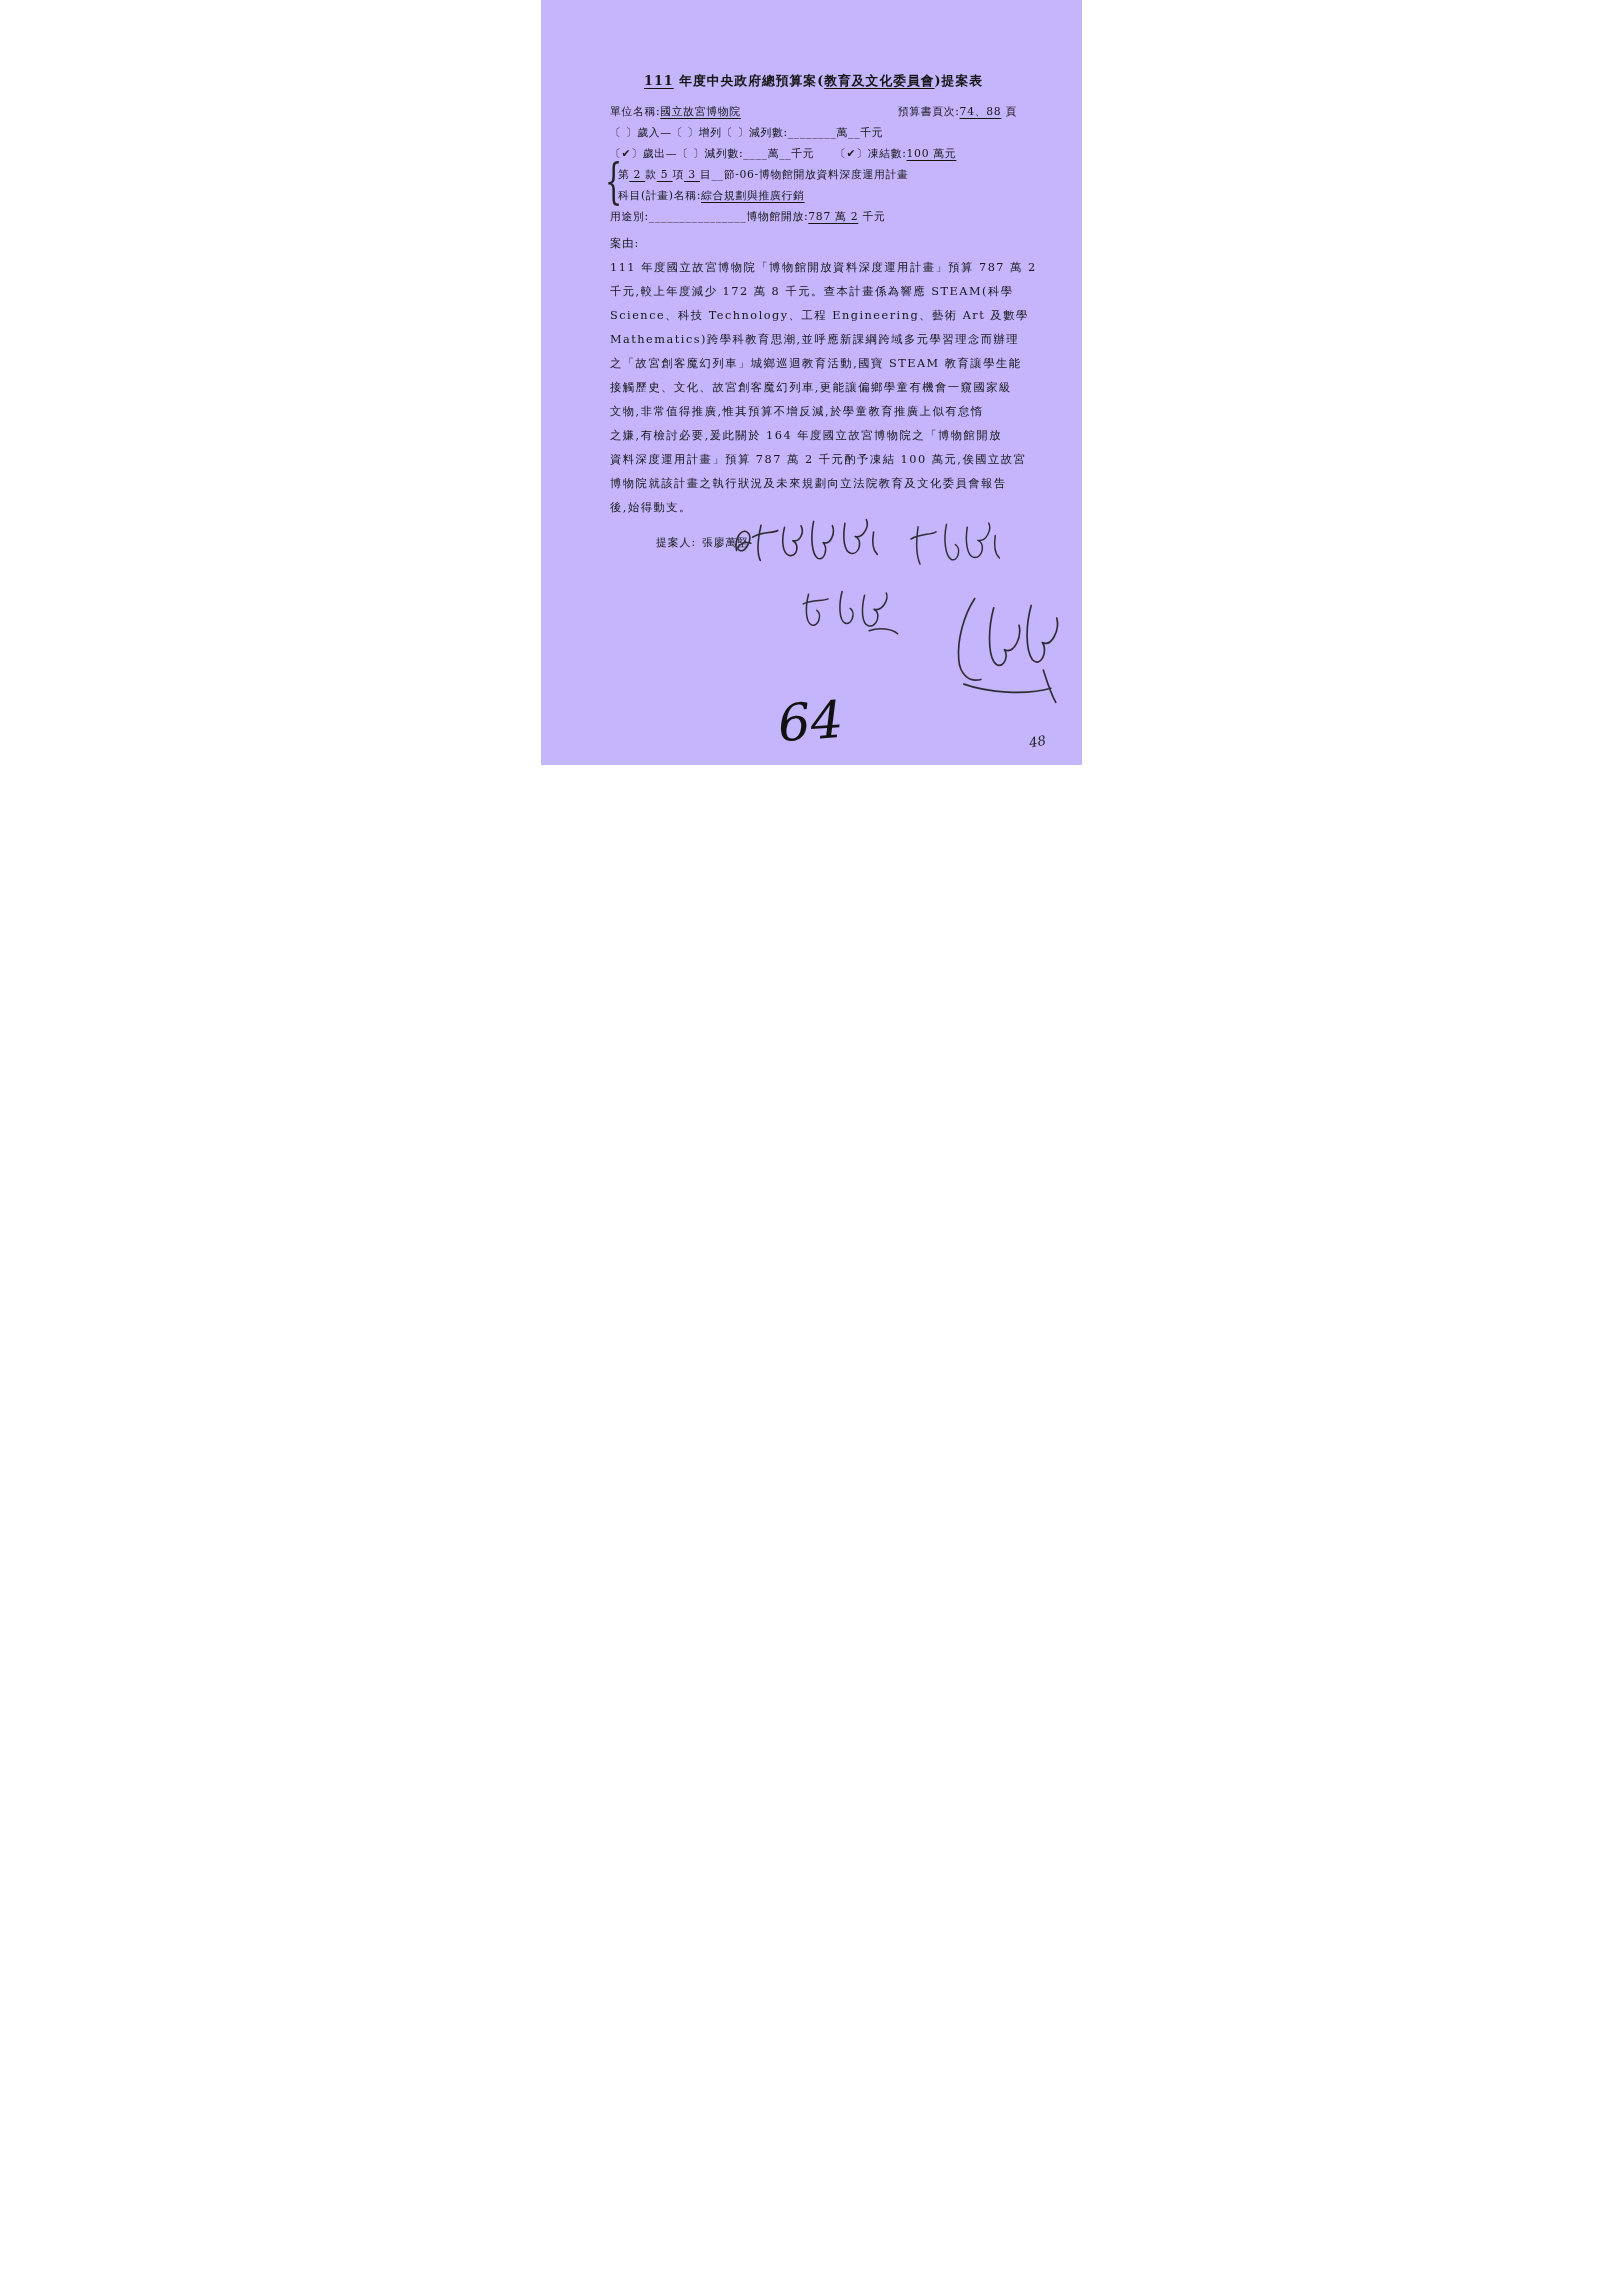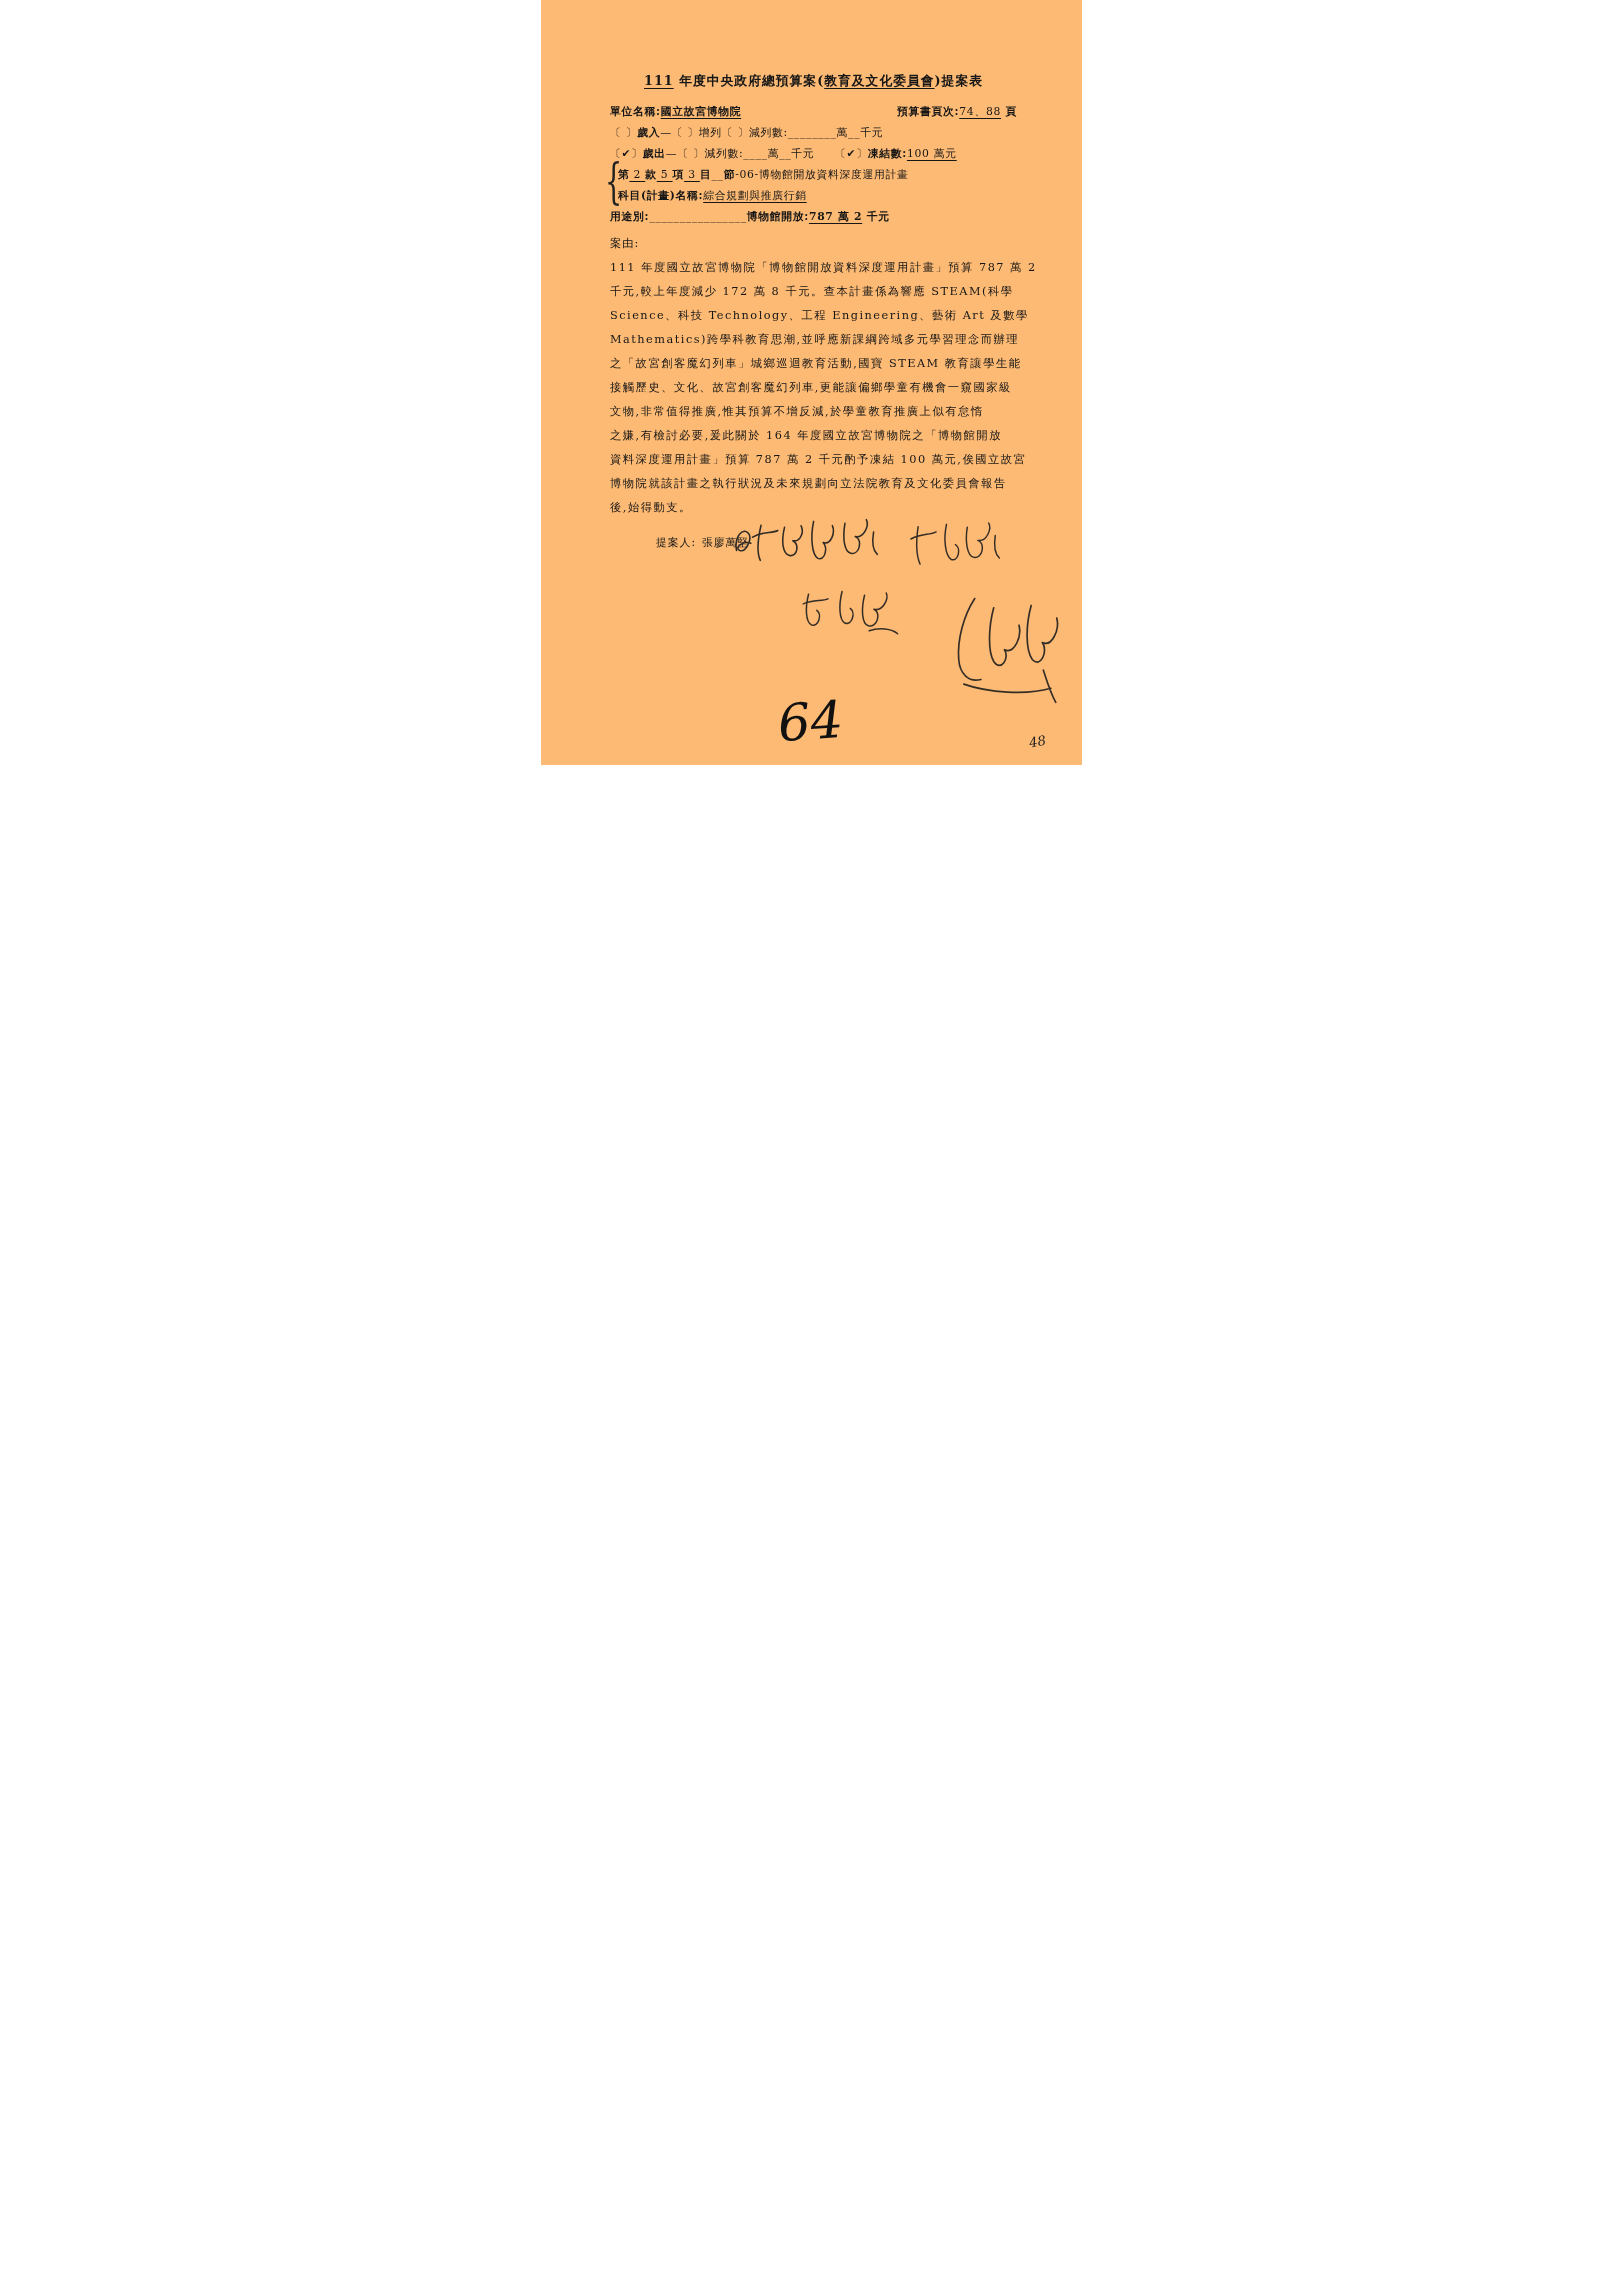--- a/index.html
+++ b/index.html
@@ -2,33 +2,33 @@
 <html style="font-size:7.9px"><head>
 <meta charset="utf-8">
 <style>
   * { box-sizing: border-box; }
   html, body { margin: 0; padding: 0; background: #ffffff; }
   .page {
     position: relative;
     width: 541px;
     height: 765px;
     margin: 0 auto;
-    background: #fdba74;
+    background: #c4b5fd;
     color: #161616;
     font-family: "DejaVu Serif", "Liberation Serif", serif;
     overflow: hidden;
   }
   .content {
     position: absolute;
     left: 69px;
     right: 65px;
     top: 73px;
   }
   .u  { text-decoration: underline; text-underline-offset: 2.5px; }
-  .b  { font-weight: bold; }
+  .b  { font-weight: normal; }
   .title {
     font-size: 12.8px;
     font-weight: bold;
     text-align: center;
     letter-spacing: 1px;
     margin: 0 0 13.8px 0;
     white-space: nowrap;
   }
   .row {
     font-size: 10.8px;

